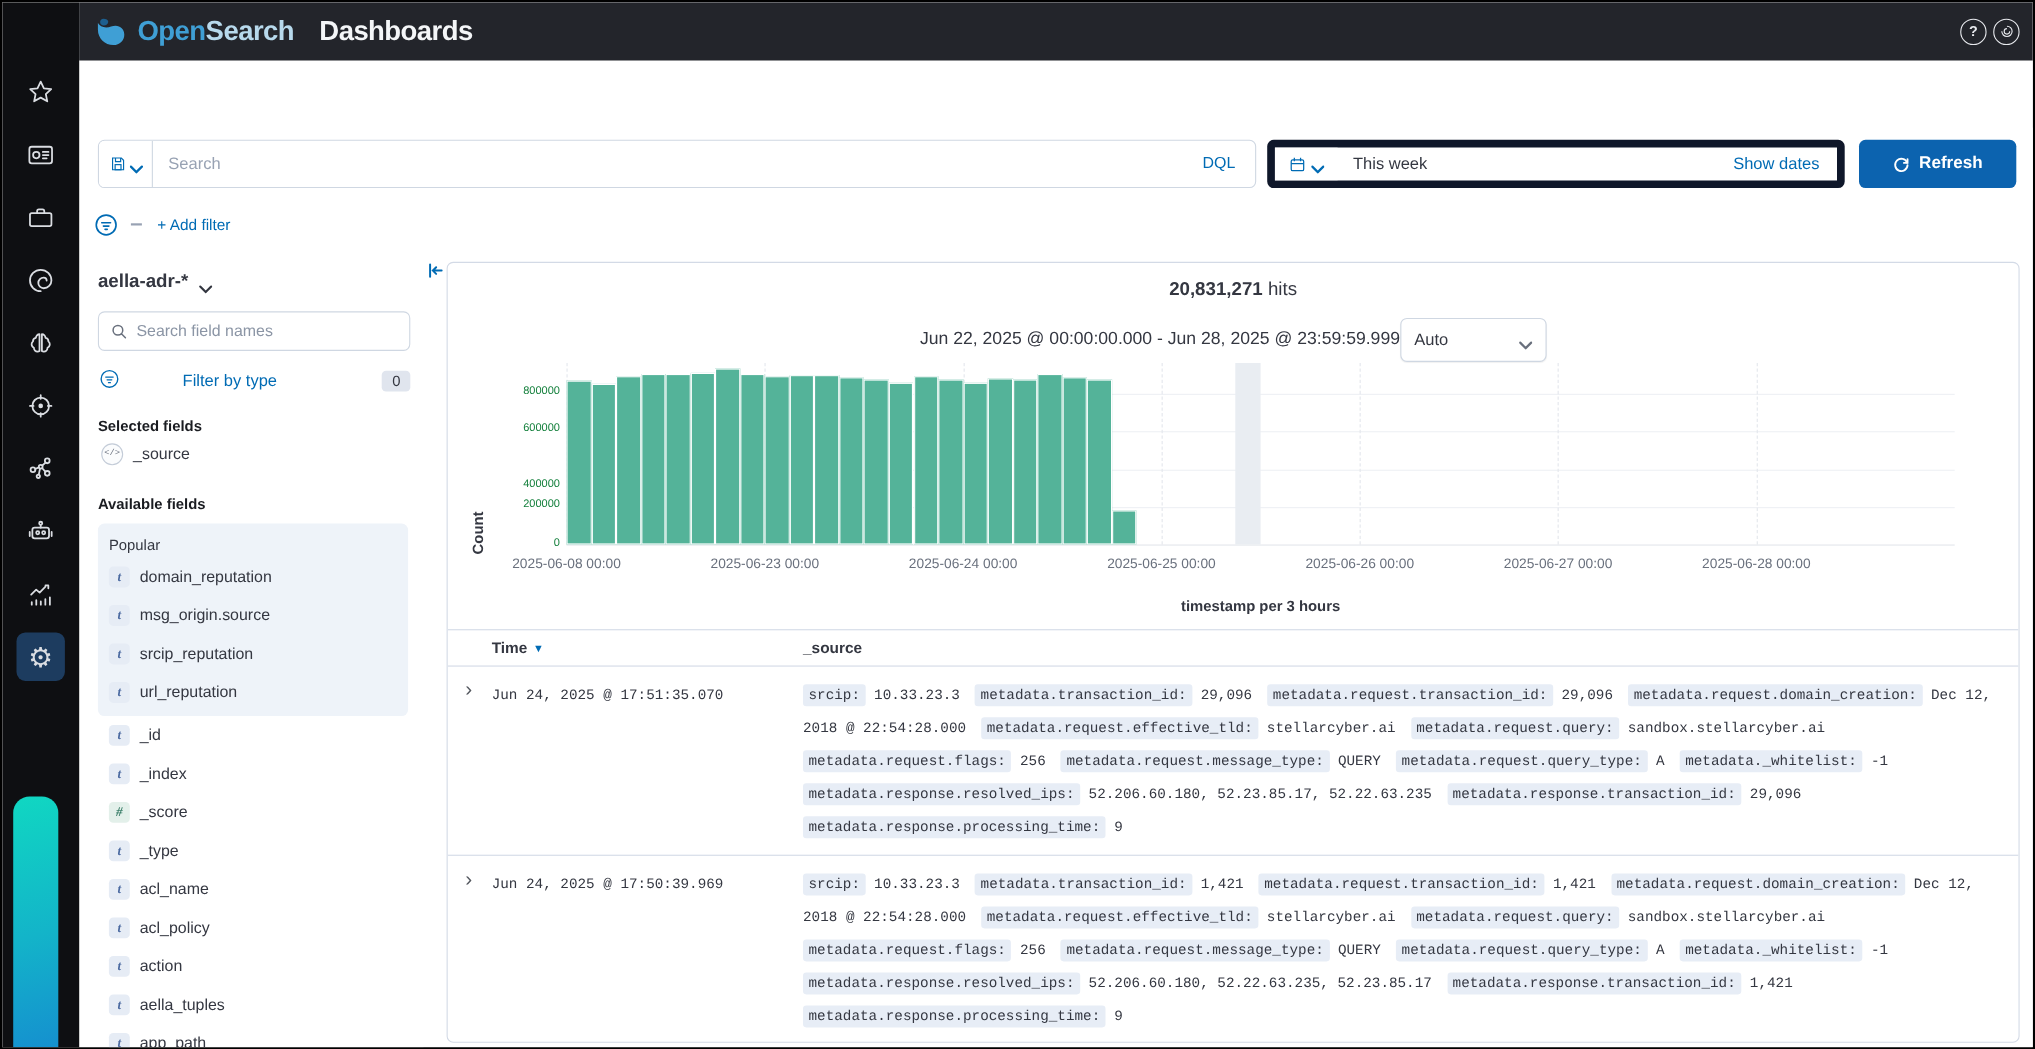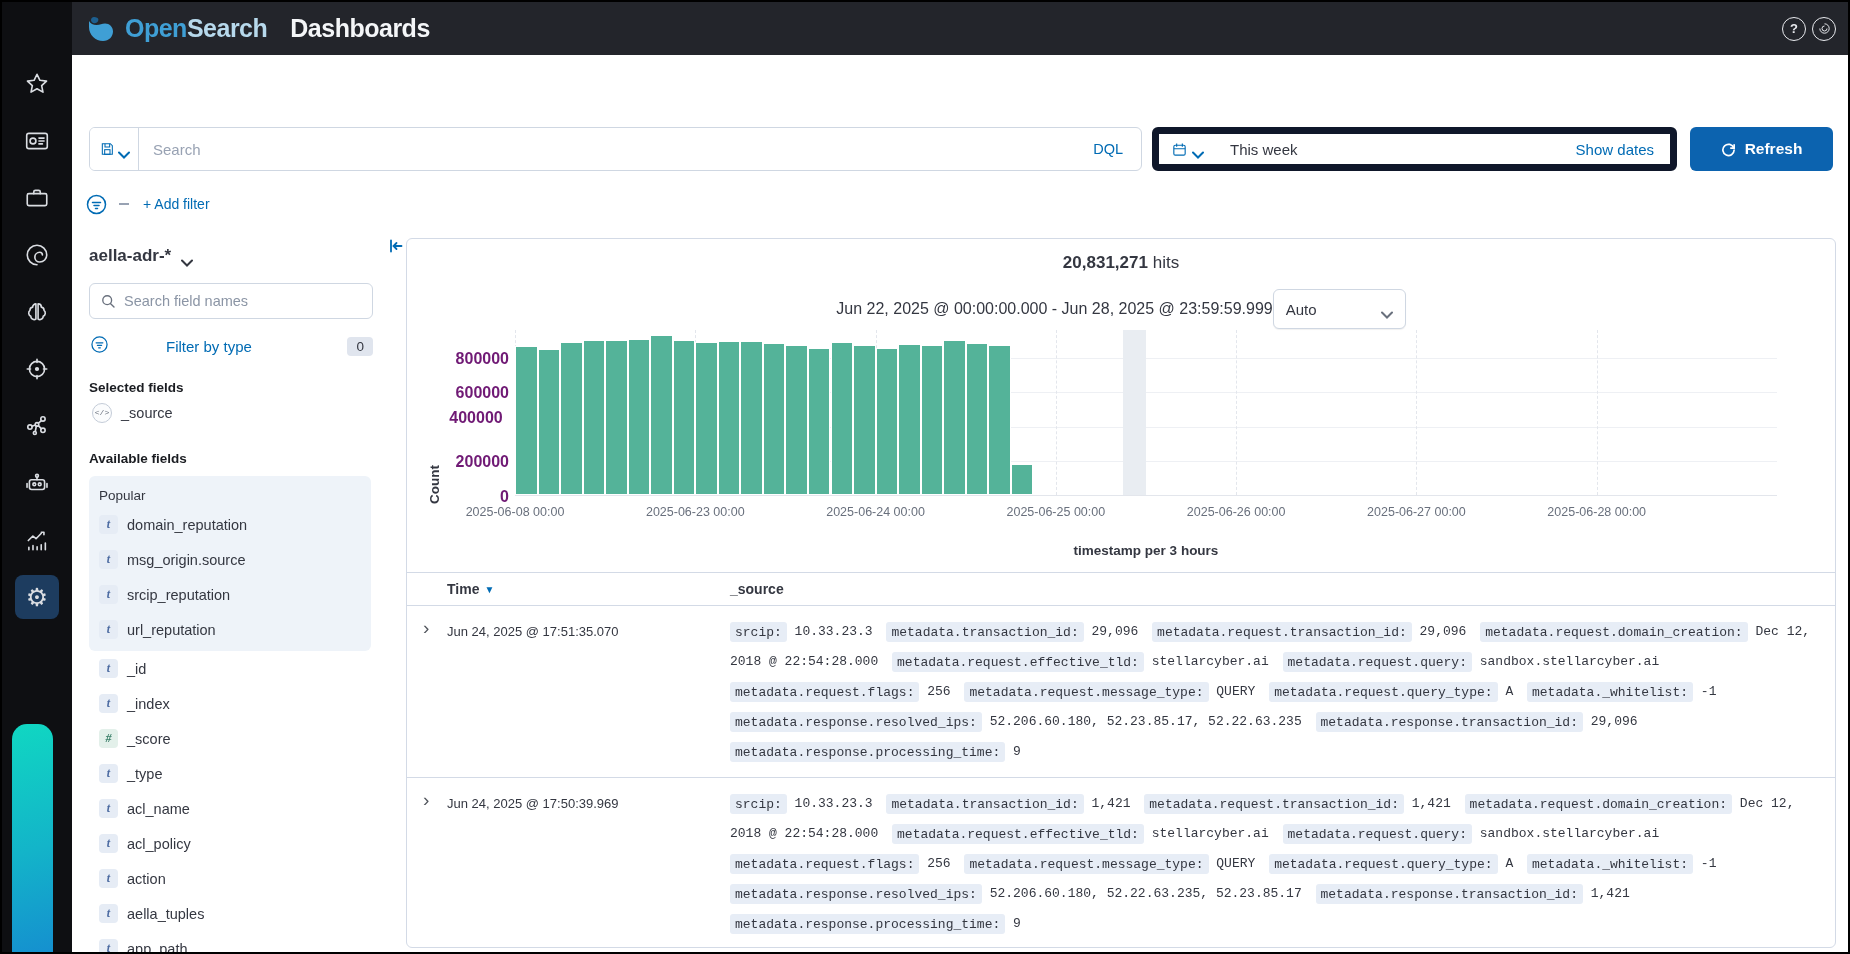--- a/index.html
+++ b/index.html
@@ -96,39 +96,39 @@
   .range-row { margin-top:16px; display:flex; align-items:center; justify-content:center; }
   .range-text { font-size:16px; color:#343741; }
   .interval-select { width:133px; height:40px; border:1px solid #cfd7e2; border-radius:6px; background:#fff; display:flex; align-items:center; padding:0 12px; cursor:pointer; box-shadow:0 1px 1px rgba(0,0,0,0.06); }
   .interval-select span { font-size:15px; }
   .interval-select .chev { margin-left:auto; }
   .interval-select .chev svg { stroke:#69707d; }
 
   
   .chart-area { position:absolute; left:0; top:88px; right:0; height:245px; }
   .count-label { position:absolute; left:8px; top:150px; transform:rotate(-90deg); transform-origin:center; font-size:13.5px; font-weight:700; color:#343741; }
-  .ytick { position:absolute; width:66px; text-align:right; font-size:16px; color:#701a75;font-weight:bold; }
+  .ytick { position:absolute; width:66px; text-align:right; font-size:10px; color:#15803d; }
   .plot { position:absolute; left:108px; top:3px; width:1262px; height:166px; border-bottom:1px solid #e3e6ec; }
   .hgrid { position:absolute; left:0; width:100%; height:1px; background:#eef0f4; }
   .vgrid { position:absolute; top:0; height:100%; width:0; border-left:1px dashed #e3e6ec; }
   .band { position:absolute; top:0; height:100%; background:#e9edf2; }
   .bar { position:absolute; bottom:0; background:#54B399; border:0.5px solid #fff; }
   .xtick { position:absolute; top:178px; transform:translateX(-50%); font-size:12.5px; color:#69707d; white-space:nowrap; }
   .xaxis-label { position:absolute; left:108px; width:1262px; top:216px; text-align:center; font-size:13.5px; font-weight:700; color:#343741; }
 
   
   .doc-table { position:absolute; left:0; top:333px; right:0; bottom:0; }
   .doc-header { display:flex; height:34px; align-items:center; border-top:1px solid #d3dae6; border-bottom:1px solid #d3dae6; font-size:14px; font-weight:700; }
   .col-expand { width:40px; flex:none; padding-left:16px; }
   .col-time { width:283px; flex:none; }
   .col-source { flex:1; padding-right:14px; }
   .sort-arrow { display:inline-block; margin-left:5px; color:#006BB4; font-size:10px; vertical-align:1px; }
   .doc-row { display:flex; padding:11px 0 10px 0; border-bottom:1px solid #d3dae6; }
   .expand-chev { font-size:19px; color:#53575e; line-height:22px; cursor:pointer; }
-  .time-val { font-family:Liberation Sans, sans-serif; font-size:13px; color:#343741; line-height:30px; }
+  .time-val { font-family:Liberation Mono, monospace; font-size:13px; color:#343741; line-height:30px; }
   .src-content { font-family:"Liberation Mono","DejaVu Sans Mono",monospace; font-size:13px; line-height:30px; color:#343741; }
   .pair { margin-right:6px; white-space:normal; }
   .pill { background:#e7edf6; border-radius:3px; padding:2.5px 5px; color:#343741; }
 </style>
 </head>
 <body>
 
 <div class="stage">
 
   <aside class="leftnav">
@@ -391,21 +391,21 @@
                 <path d="M1 1.5l5 5 5-5"></path>
               </svg></span>
         </div>
       </div>
 
       <div class="chart-area">
         <span class="count-label">Count</span>
         <div id="yticks">
             <div class="ytick" style="left: 36px; top: 161px;">0</div>
             <div class="ytick" style="left: 36px; top: 126.417px;">200000</div>
-            <div class="ytick" style="left: 36px; top: 82px; text-align: center;">400000</div>
+            <div class="ytick" style="left: 36px; top: 108px;">400000</div>
             <div class="ytick" style="left: 36px; top: 57.25px;">600000</div>
             <div class="ytick" style="left: 36px; top: 22.6667px;">800000</div>
           </div>
         <div class="plot" id="plot">
             <div class="hgrid" style="top: 131.417px;"></div>
             <div class="hgrid" style="top: 96.8333px;"></div>
             <div class="hgrid" style="top: 62.25px;"></div>
             <div class="hgrid" style="top: 27.6667px;"></div>
             <div class="vgrid" style="left: 0px;"></div>
             <div class="vgrid" style="left: 180.286px;"></div>

